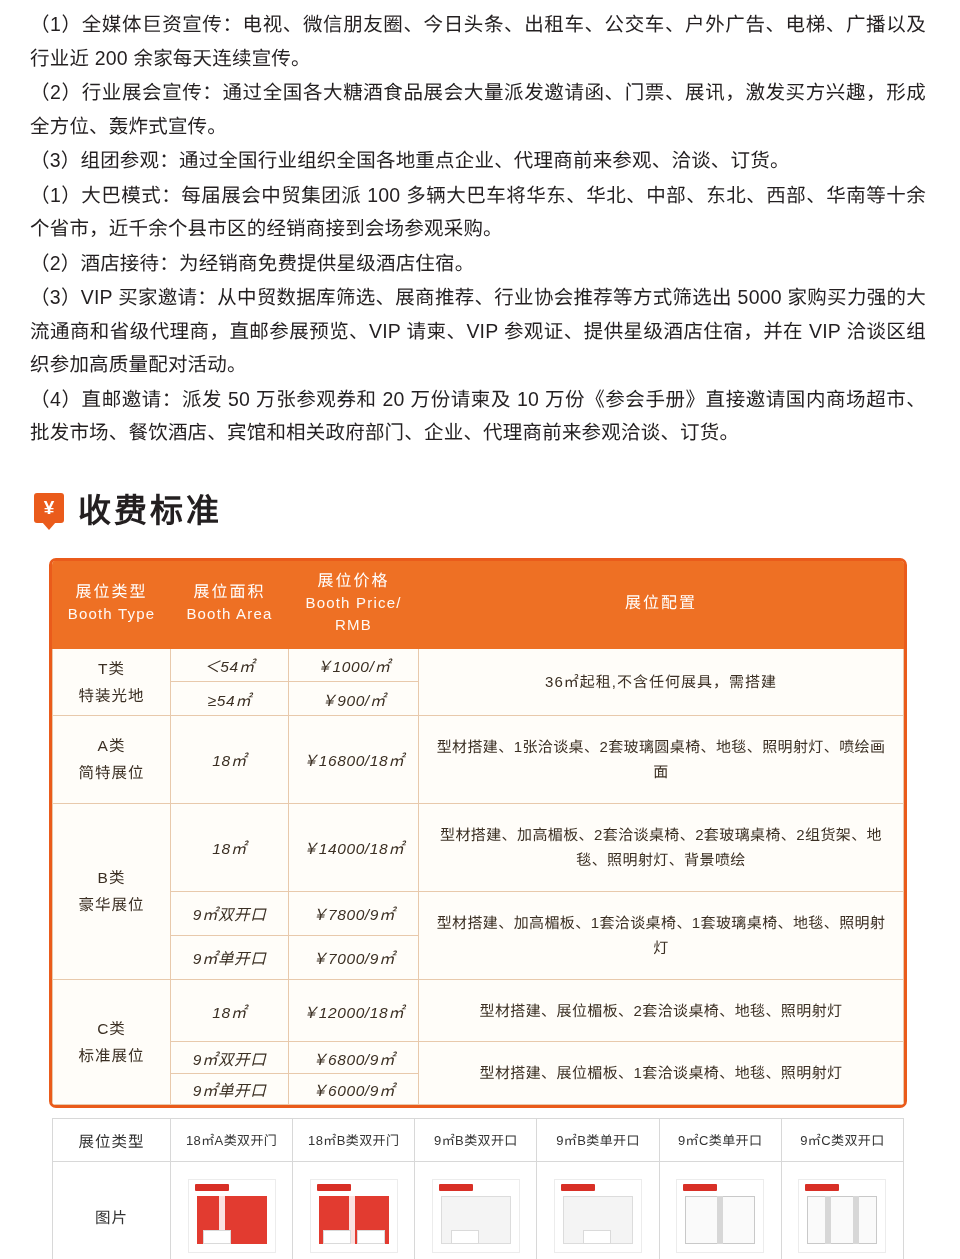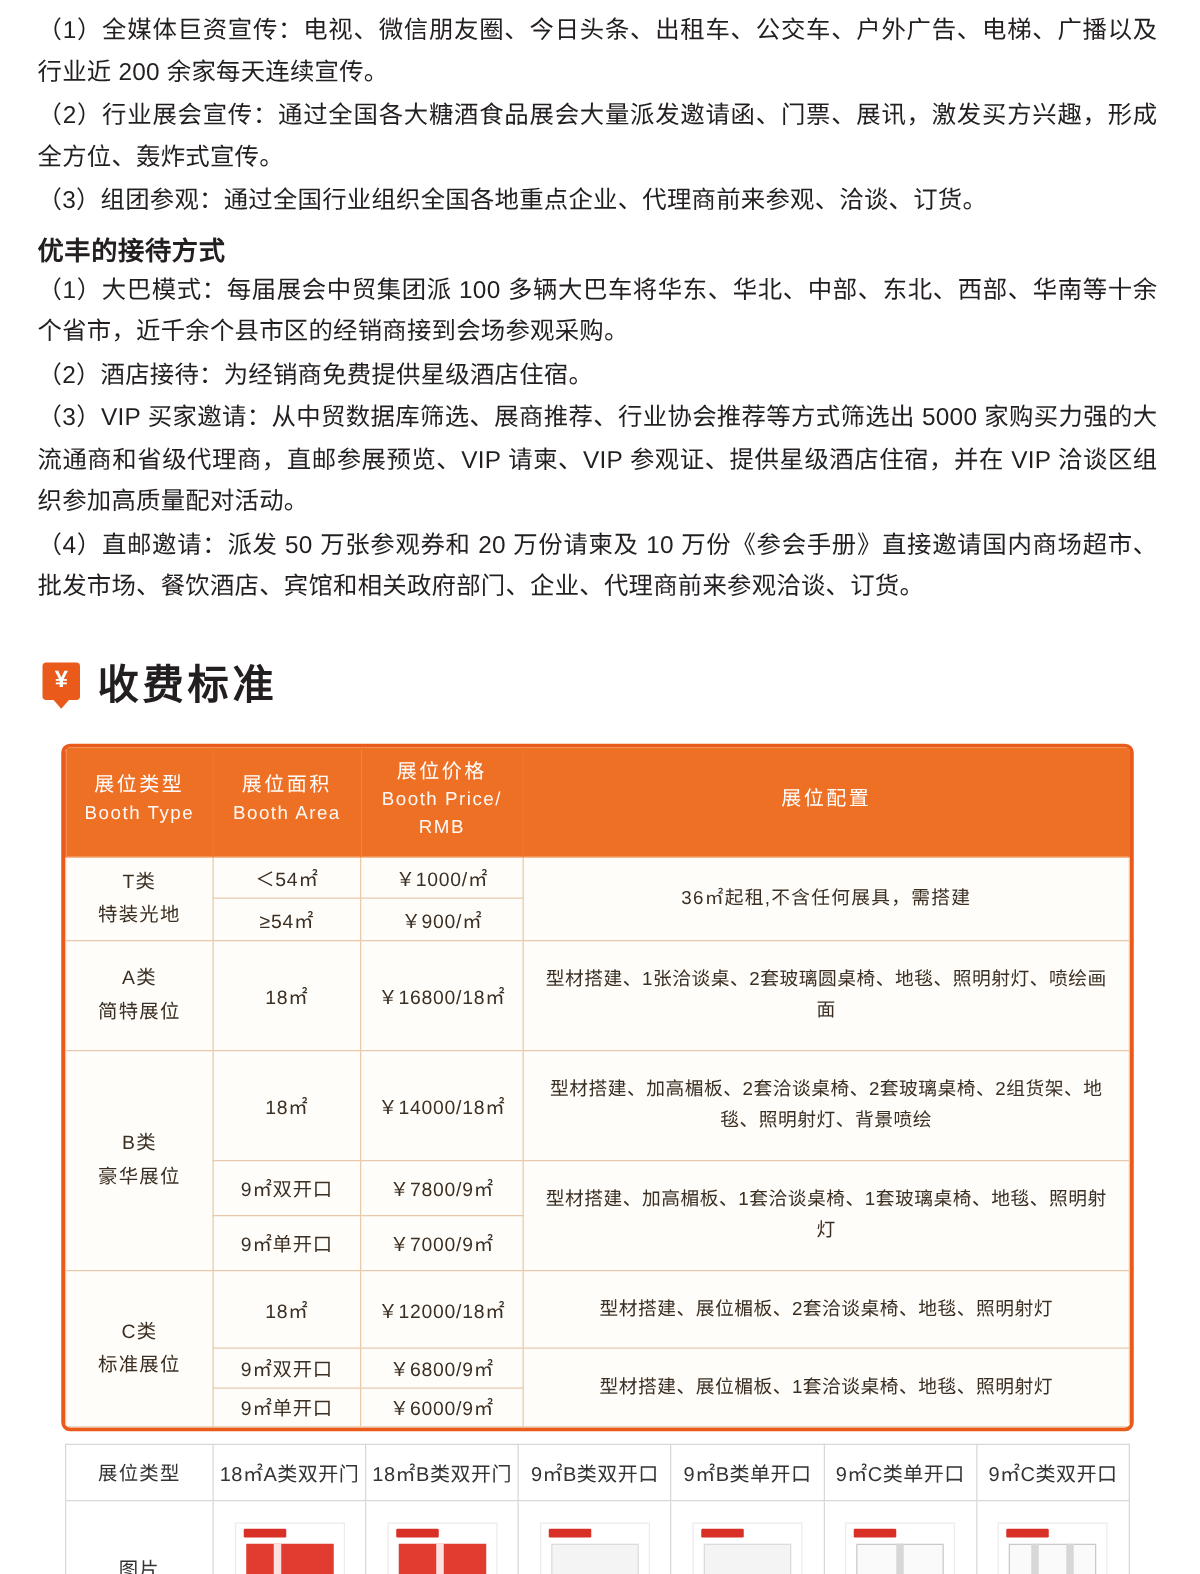--- a/index.html
+++ b/index.html
@@ -128,20 +128,21 @@
     line-height: 1.75;
     letter-spacing: 1px;
     padding: 6px 4px;
     background: #fffdf9;
   }
   td.area, td.price {
     font-size: 15.5px;
     letter-spacing: 0.6px;
     padding: 0 2px;
     background: #fffdf9;
+    font-style: italic;
   }
   td.conf {
     font-size: 15px;
     line-height: 1.7;
     text-align: left;
     padding: 18px 12px;
     letter-spacing: 0.4px;
     background: #fffdf9;
   }
   td.conf.center {
@@ -165,21 +166,21 @@
     vertical-align: middle;
     color: #333;
   }
   td.g-label {
     font-size: 15.5px;
     letter-spacing: 1px;
     padding: 10px 2px;
     width: 118px;
   }
   td.g-head {
-    font-size: 16px;
+    font-size: 13px;
     letter-spacing: 0.4px;
     padding: 10px 2px;
     color: #3b3b3b;
   }
   td.g-img {
     padding: 8px 6px;
     height: 92px;
   }
   .booth-img {
     width: 86px;
@@ -227,21 +228,20 @@
 </style>
 </head>
 <body>
 
 <div class="page">
 
   <p class="para">（1）全媒体巨资宣传：电视、微信朋友圈、今日头条、出租车、公交车、户外广告、电梯、广播以及行业近 200 余家每天连续宣传。</p>
   <p class="para">（2）行业展会宣传：通过全国各大糖酒食品展会大量派发邀请函、门票、展讯，激发买方兴趣，形成全方位、轰炸式宣传。</p>
   <p class="para">（3）组团参观：通过全国行业组织全国各地重点企业、代理商前来参观、洽谈、订货。</p>
 
-  <h2 class="section-heading">优丰的接待方式</h2>
 
   <p class="para">（1）大巴模式：每届展会中贸集团派 100 多辆大巴车将华东、华北、中部、东北、西部、华南等十余个省市，近千余个县市区的经销商接到会场参观采购。</p>
   <p class="para">（2）酒店接待：为经销商免费提供星级酒店住宿。</p>
   <p class="para">（3）VIP 买家邀请：从中贸数据库筛选、展商推荐、行业协会推荐等方式筛选出 5000 家购买力强的大流通商和省级代理商，直邮参展预览、VIP 请柬、VIP 参观证、提供星级酒店住宿，并在 VIP 洽谈区组织参加高质量配对活动。</p>
   <p class="para">（4）直邮邀请：派发 50 万张参观券和 20 万份请柬及 10 万份《参会手册》直接邀请国内商场超市、批发市场、餐饮酒店、宾馆和相关政府部门、企业、代理商前来参观洽谈、订货。</p>
 
   <div class="title-row">
     <span class="badge">
         <span class="notch"></span>
       </span>

